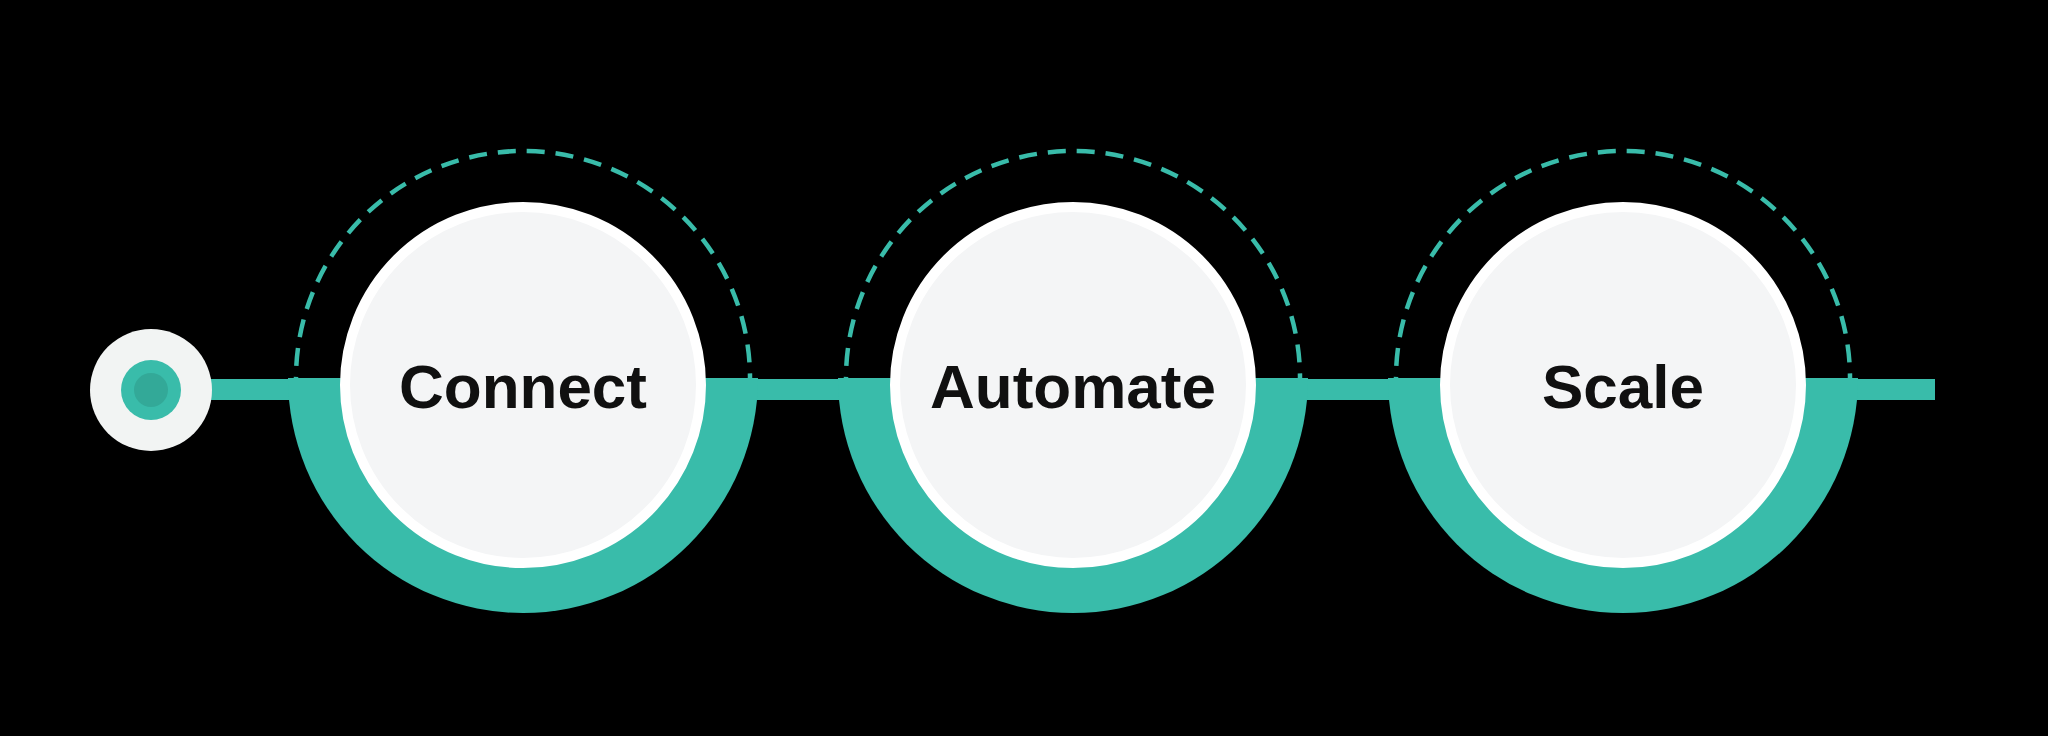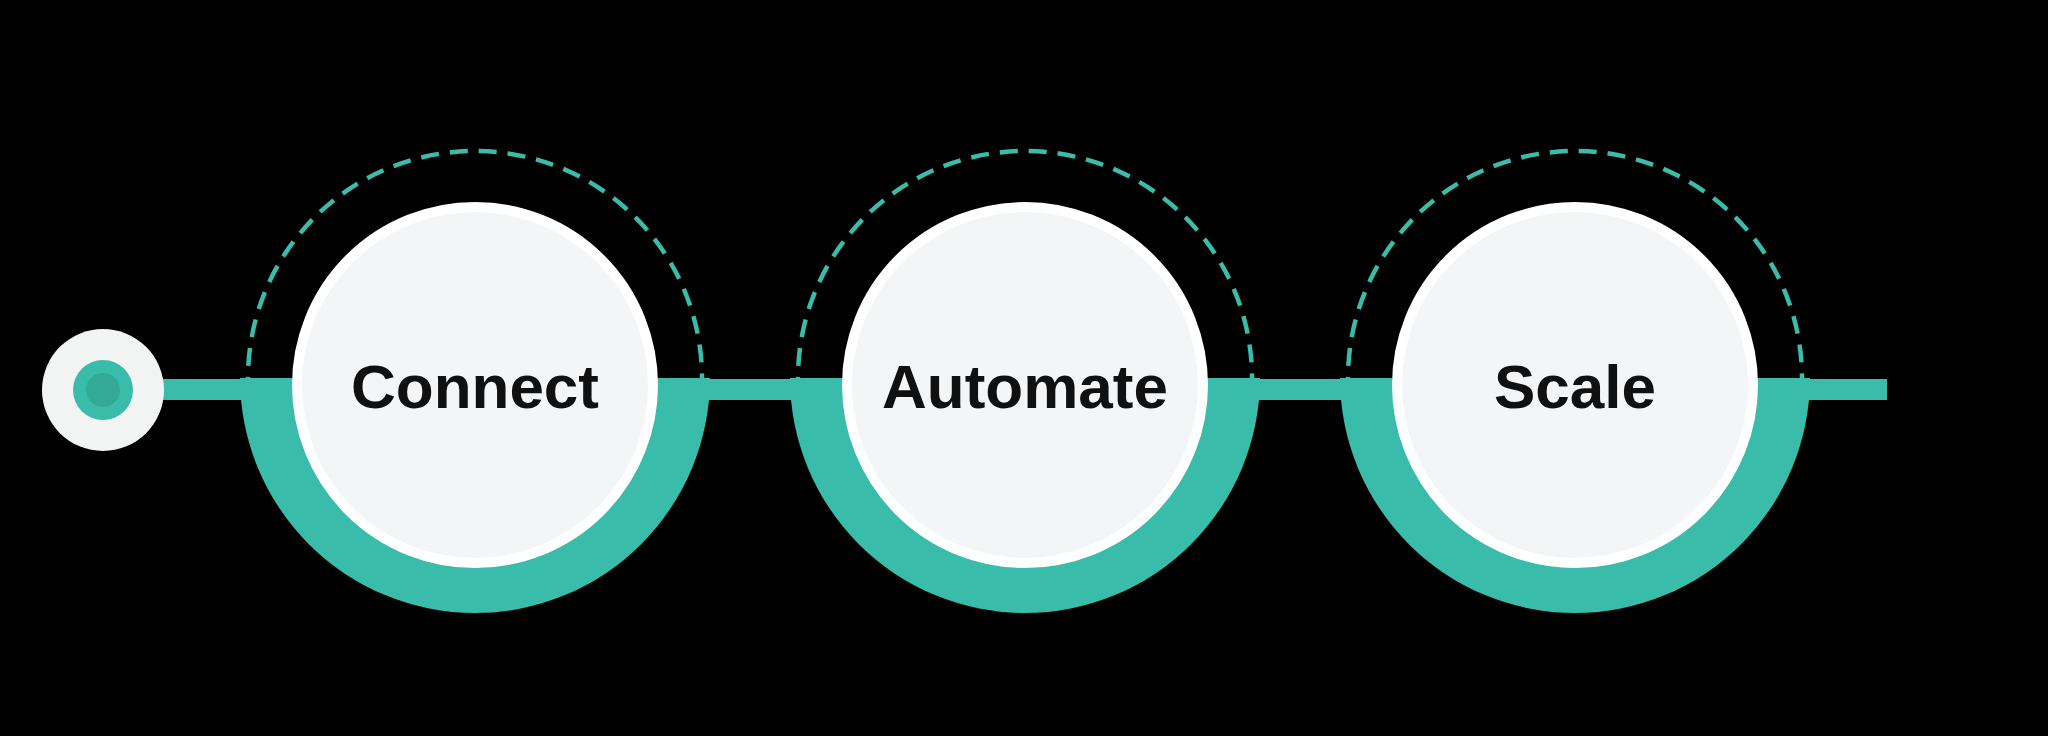--- a/index.html
+++ b/index.html
@@ -15,20 +15,21 @@
     margin:0;
     padding:0;
     background:var(--color-background);
   }
   .stage{
     position:relative;
     width:1887px;
     height:736px;
     overflow:hidden;
     background:var(--color-background);
+    padding-left:48px;
   }
   svg{display:block}
   .connector-line{fill:var(--color-accent)}
   .ring-dashed{
     fill:none;
     stroke:var(--color-accent);
     stroke-width:4.5;
     stroke-dasharray:18 11;
   }
   .arc-bottom{fill:var(--color-accent)}

